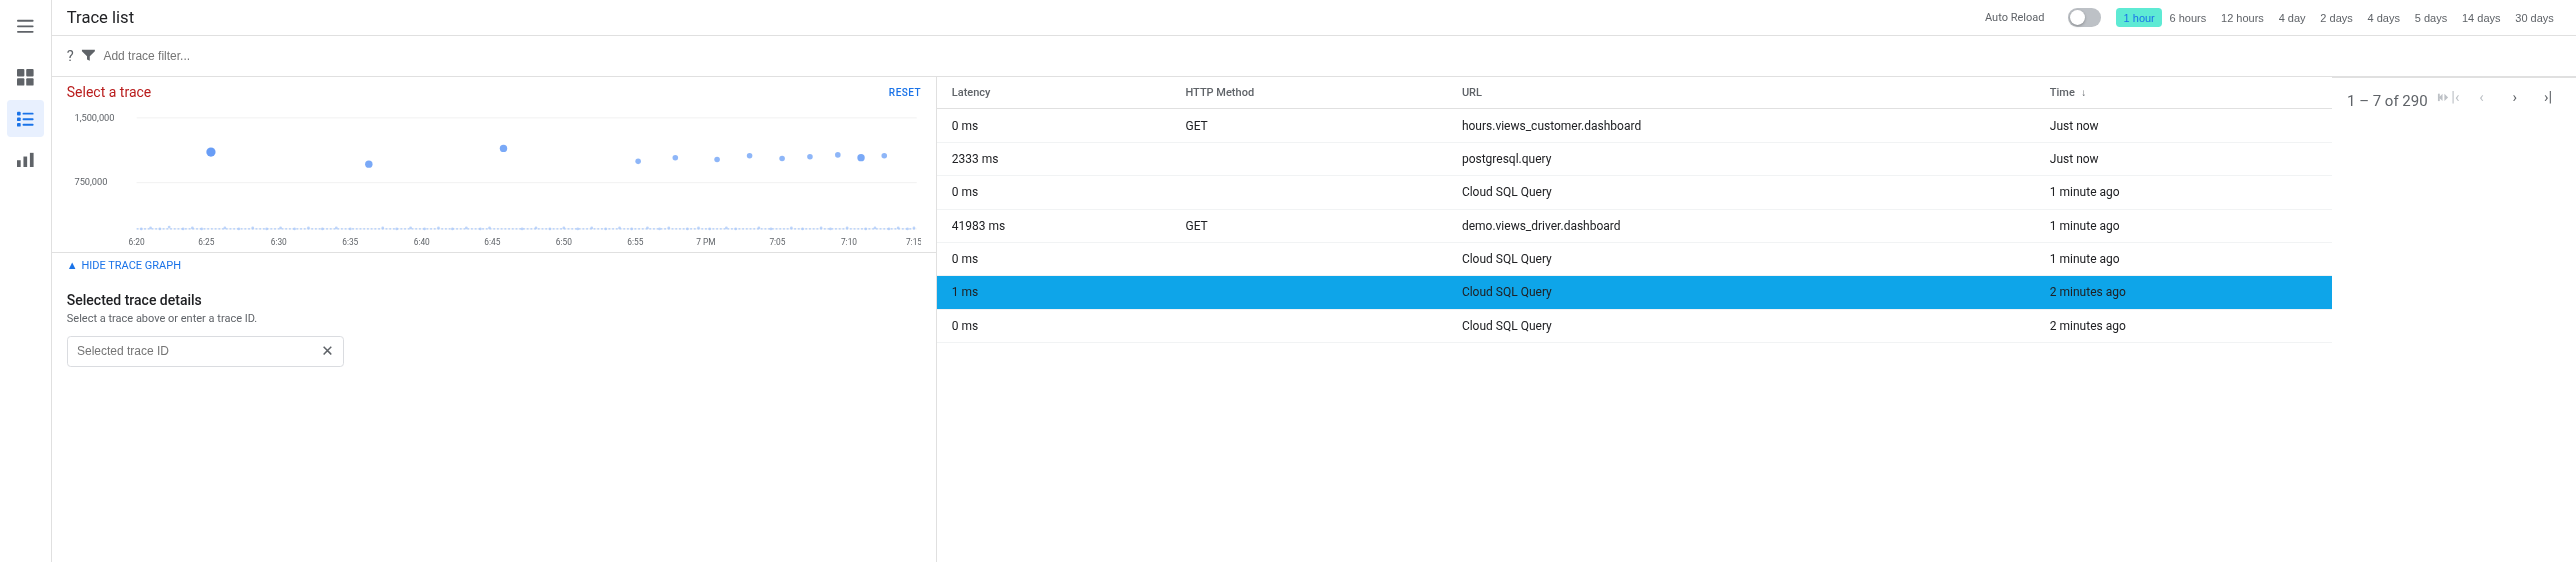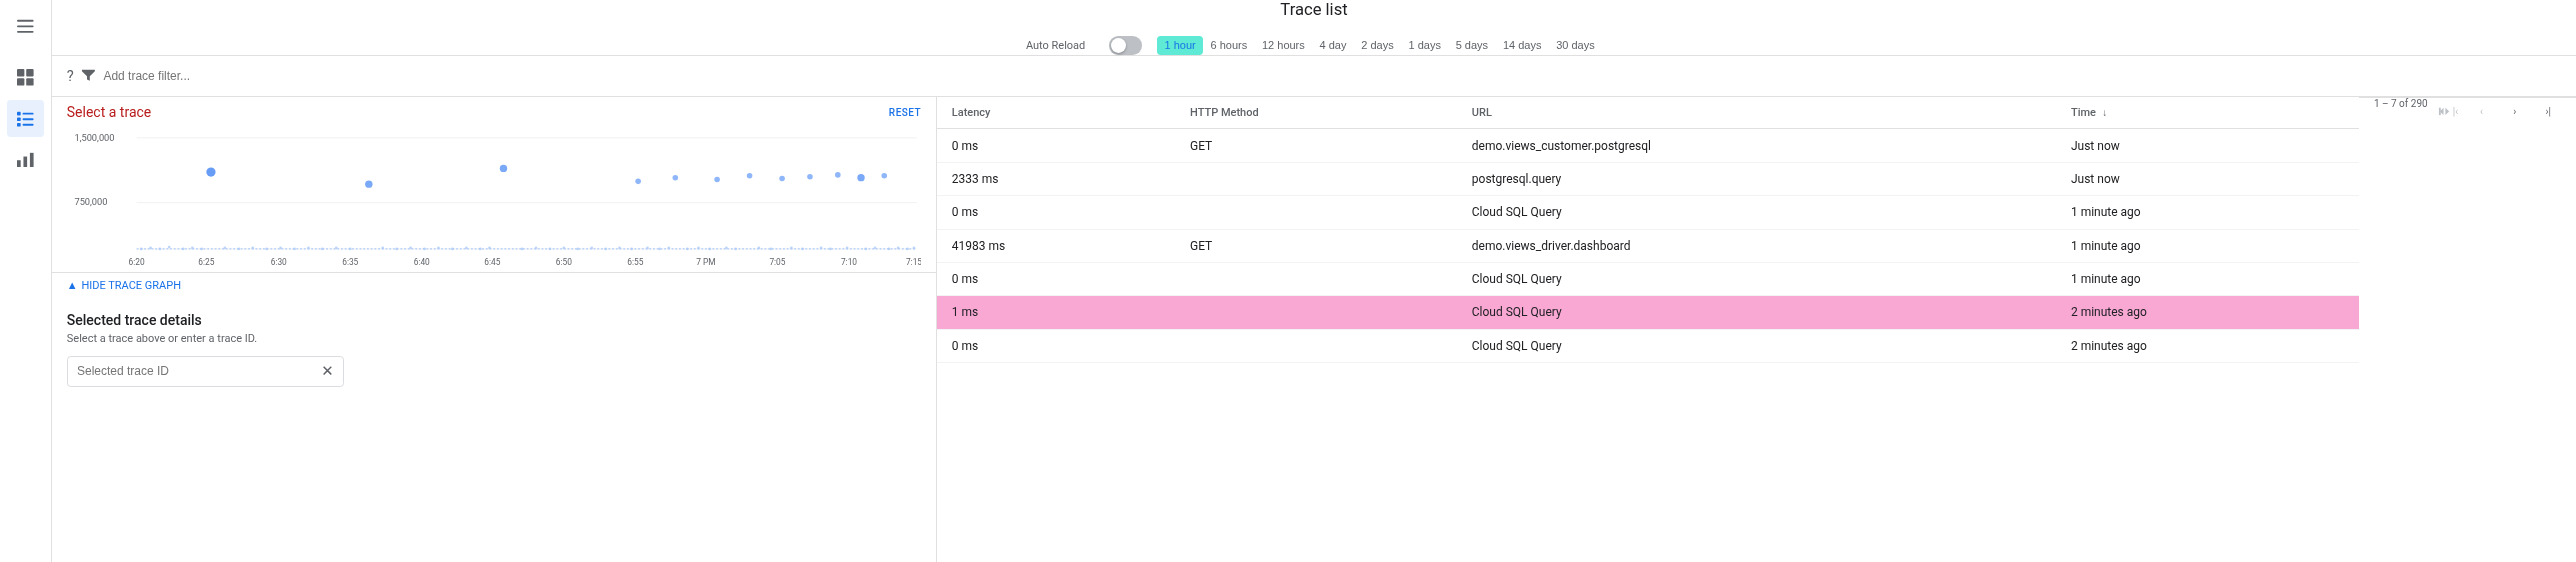--- a/index.html
+++ b/index.html
@@ -7,21 +7,21 @@
 
     
     .app-layout { display: flex; height: 100vh; }
     .sidebar { width: 52px; background: #fff; border-right: 0.9px solid #e0e0e0; display: flex; flex-direction: column; align-items: center; padding-top: 7.4px; flex-shrink: 0; }
     .sidebar-icon { width: 37px; height: 37px; display: flex; align-items: center; justify-content: center; border-radius: 3.7px; cursor: pointer; margin-bottom: 3.7px; color: #5f6368; }
     .sidebar-icon.active { color: #1a73e8; background: #e8f0fe; }
 
     .main-content { flex: 1; display: flex; flex-direction: column; overflow: hidden; }
 
     
-    .top-bar { height: 56px; border-bottom: 0.9px solid #e0e0e0; display: flex; align-items: center; padding: 0 14.8px; justify-content: space-between; flex-shrink: 0; flex-direction: column; }
+    .top-bar { height: 36px; border-bottom: 0.9px solid #e0e0e0; display: flex; align-items: center; padding: 0 14.8px; justify-content: space-between; flex-shrink: 0; }
     .top-bar-title { font-size: 16.6px; font-weight: 400; color: #202124; }
     .time-controls { display: flex; align-items: center; gap: 0; }
     .auto-reload-label { font-size: 11px; color: #5f6368; margin-right: 24px; }
     .toggle-switch { width: 33px; height: 18.4px; background: #bdc1c6; border-radius: 9.2px; position: relative; cursor: pointer; margin-right: 14.8px; }
     .toggle-knob { width: 14.8px; height: 14.8px; background: #fff; border-radius: 50%; position: absolute; top: 1.8px; left: 1.8px; box-shadow: 0 0.9px 2.8px rgba(0,0,0,0.3); }
     .time-btn { padding: 3.7px 7.4px; font-size: 11px; color: #5f6368; cursor: pointer; border-radius: 3.7px; border: none; background: none; }
     .time-btn.active { color: #1a73e8; background: #5eead4; font-weight: 500; }
 
     
     .filter-bar { height: 41px; display: flex; align-items: center; padding: 0 14.8px; border-bottom: 0.9px solid #e0e0e0; gap: 7.4px; flex-shrink: 0; }
@@ -52,23 +52,23 @@
     .trace-id-input-wrapper { display: flex; align-items: center; border: 0.9px solid #dadce0; border-radius: 3.7px; padding: 5.5px 9.2px; width: 277px; gap: 24px; }
     .trace-id-input { border: none; outline: none; font-size: 12px; color: #80868b; flex: 1; }
     .clear-icon { color: #5f6368; cursor: pointer; font-size: 14.8px; }
 
     
     .right-panel { flex: 1; display: flex; flex-direction: row; overflow: hidden; }
     .table-container { flex: 1; overflow-y: auto; }
     table { width: 100%; border-collapse: collapse; }
     thead th { font-size: 11px; font-weight: 500; color: #5f6368; padding: 9.2px 14.8px; border-bottom: 0.9px solid #e0e0e0; text-align: left; white-space: nowrap; position: sticky; top: 0; background: #fff; z-index: 1; }
     tbody td { font-size: 12px; color: #202124; padding: 9.2px 14.8px; border-bottom: 0.9px solid #f1f3f4; }
-    .highlighted-row { background: #f9a8d4; }
+    .highlighted-row { background: #0ea5e9; }
     .sort-icon { margin-left: 3.7px; font-size: 10px; }
-    .table-footer { height: 33px; border-top: 0.9px solid #e0e0e0; display: flex; align-items: flex-start; justify-content: flex-end; padding: 0 14.8px; gap: 7.4px; font-size: 10px; color: #5f6368; flex-shrink: 0; }
+    .table-footer { height: 33px; border-top: 0.9px solid #e0e0e0; display: flex; align-items: flex-end; justify-content: flex-end; padding: 0 14.8px; gap: 7.4px; font-size: 15px; color: #5f6368; flex-shrink: 0; }
     .pagination-btn { width: 26px; height: 26px; display: flex; align-items: center; justify-content: center; border-radius: 50%; cursor: pointer; color: #5f6368; }
     .pagination-btn.disabled { color: #bdc1c6; cursor: default; }
 
     
     ::-webkit-scrollbar { width: 5.5px; }
     ::-webkit-scrollbar-track { background: transparent; }
     ::-webkit-scrollbar-thumb { background: #dadce0; border-radius: 2.8px; }
   </style>
 </head>
 <body>
@@ -117,21 +117,21 @@
       <div class="time-controls">
         <span class="auto-reload-label">Auto Reload</span>
         <div class="toggle-switch">
           <div class="toggle-knob"></div>
         </div>
         <button class="time-btn active">1 hour</button>
         <button class="time-btn">6 hours</button>
         <button class="time-btn">12 hours</button>
         <button class="time-btn">4 day</button>
         <button class="time-btn">2 days</button>
-        <button class="time-btn">1 days</button>
+        <button class="time-btn">4 days</button>
         <button class="time-btn">5 days</button>
         <button class="time-btn">14 days</button>
         <button class="time-btn">30 days</button>
       </div>
     </div>
 
     <div class="filter-bar">
       <span class="filter-icon">?</span>
       <span class="filter-icon">
         <svg width="14.8" height="14.8" viewBox="0 0 16 16" fill="#5f6368">
@@ -271,21 +271,21 @@
                 <th>Latency</th>
                 <th>HTTP Method</th>
                 <th>URL</th>
                 <th>Time <span class="sort-icon">↓</span></th>
               </tr>
             </thead>
             <tbody id="table-body">
             <tr>
       <td>0 ms</td>
       <td>GET</td>
-      <td>demo.views_customer.postgresql</td>
+      <td>hours.views_customer.dashboard</td>
       <td>Just now</td>
     </tr>
                 <tr>
       <td>2333 ms</td>
       <td></td>
       <td>postgresql.query</td>
       <td>Just now</td>
     </tr>
                 <tr>
       <td>0 ms</td>

